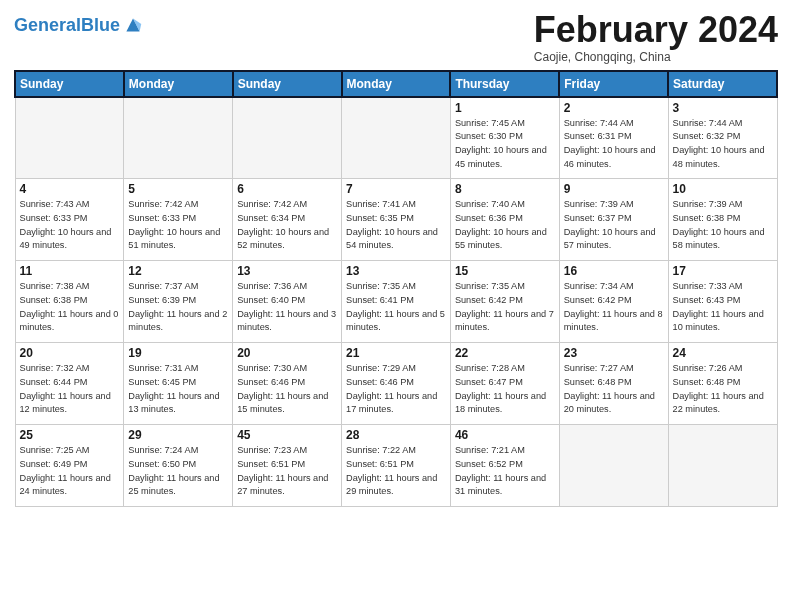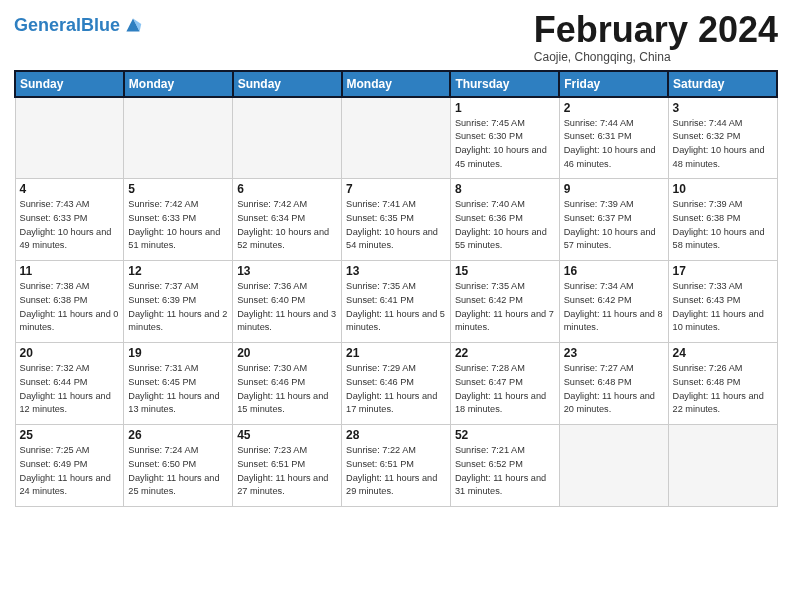--- a/index.html
+++ b/index.html
@@ -333,21 +333,21 @@
         <tr>
           <td>
             <span class="day-num">25</span>
         <div class="day-info">
           Sunrise: 7:25 AM<br>
           Sunset: 6:49 PM<br>
           Daylight: 11 hours and 24 minutes.
         </div>
           </td>
           <td>
-            <span class="day-num">26</span>
+            <span class="day-num">29</span>
         <div class="day-info">
           Sunrise: 7:24 AM<br>
           Sunset: 6:50 PM<br>
           Daylight: 11 hours and 25 minutes.
         </div>
           </td>
           <td>
             <span class="day-num">45</span>
         <div class="day-info">
           Sunrise: 7:23 AM<br>
@@ -357,21 +357,21 @@
           </td>
           <td>
             <span class="day-num">28</span>
         <div class="day-info">
           Sunrise: 7:22 AM<br>
           Sunset: 6:51 PM<br>
           Daylight: 11 hours and 29 minutes.
         </div>
           </td>
           <td>
-            <span class="day-num">52</span>
+            <span class="day-num">46</span>
         <div class="day-info">
           Sunrise: 7:21 AM<br>
           Sunset: 6:52 PM<br>
           Daylight: 11 hours and 31 minutes.
         </div>
           </td>
           <td class="empty"></td>
           <td class="empty"></td>
         </tr>
       </tbody>

